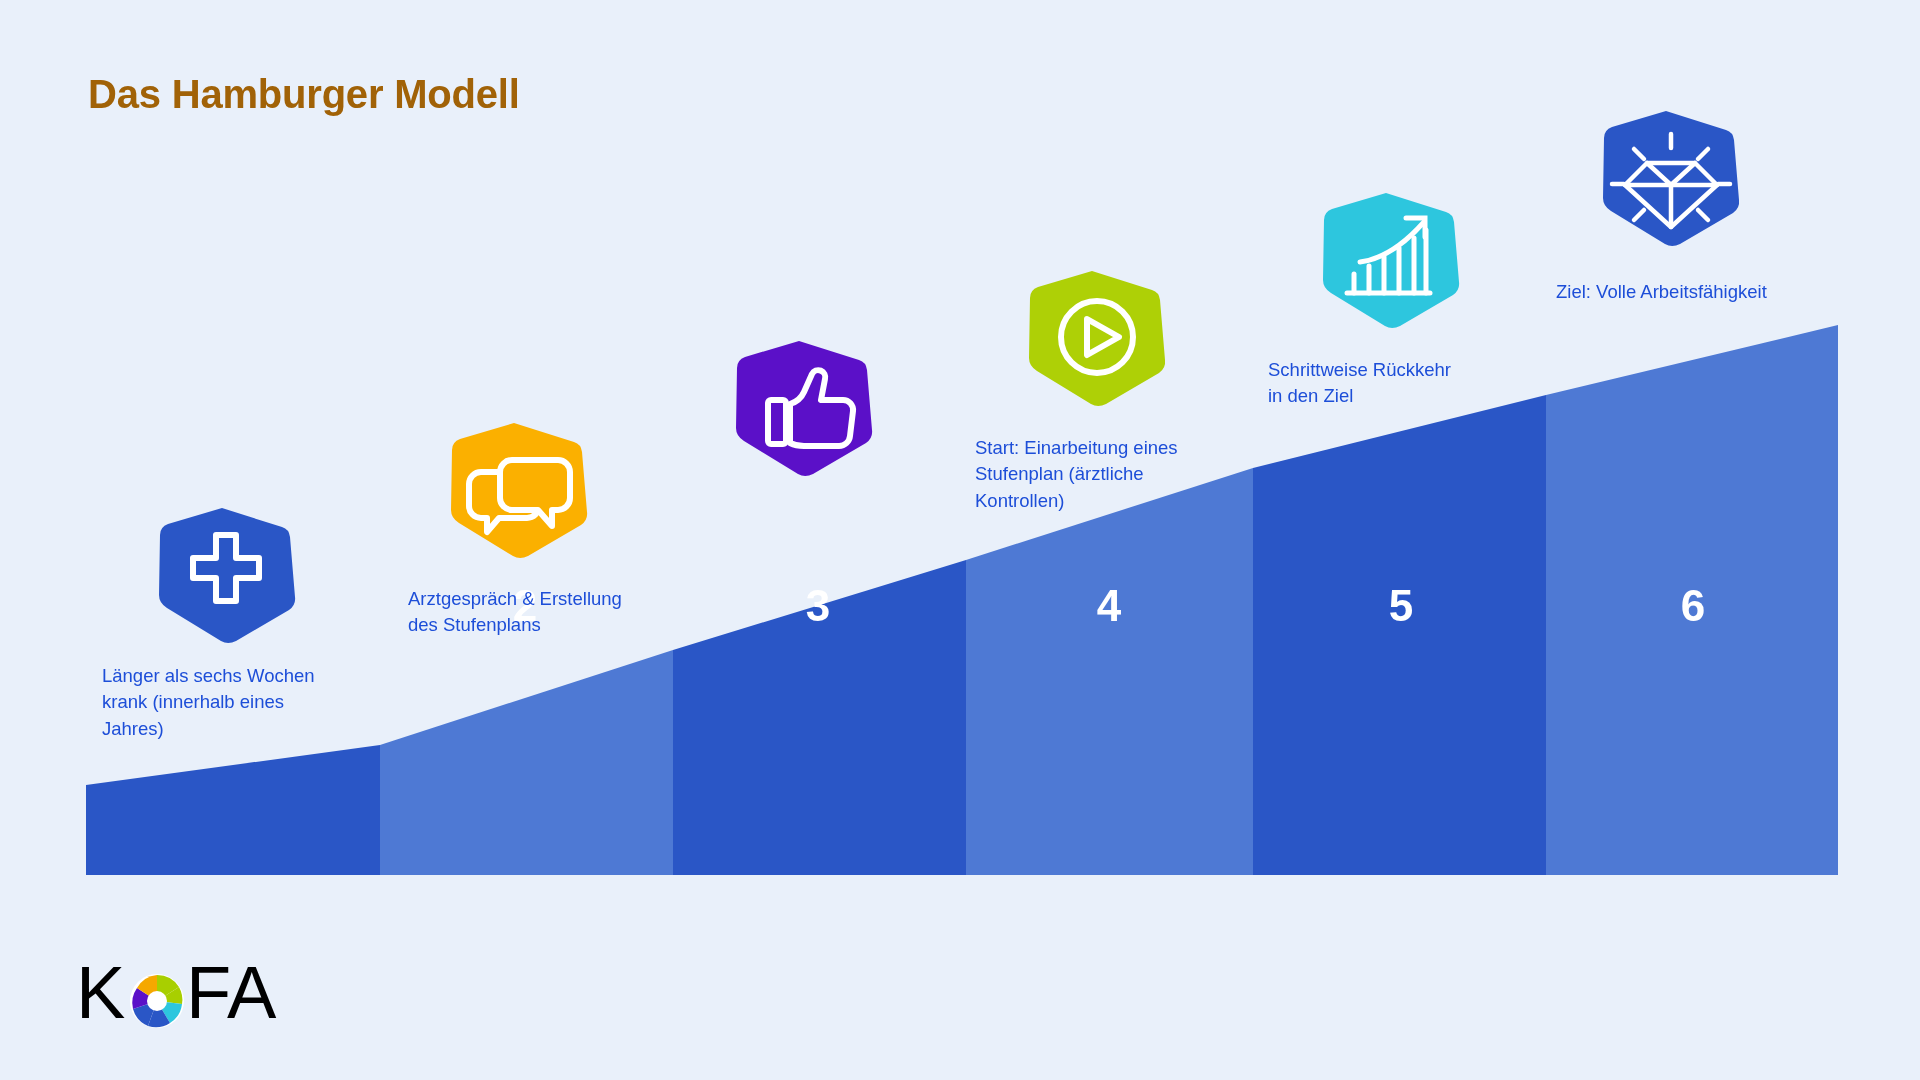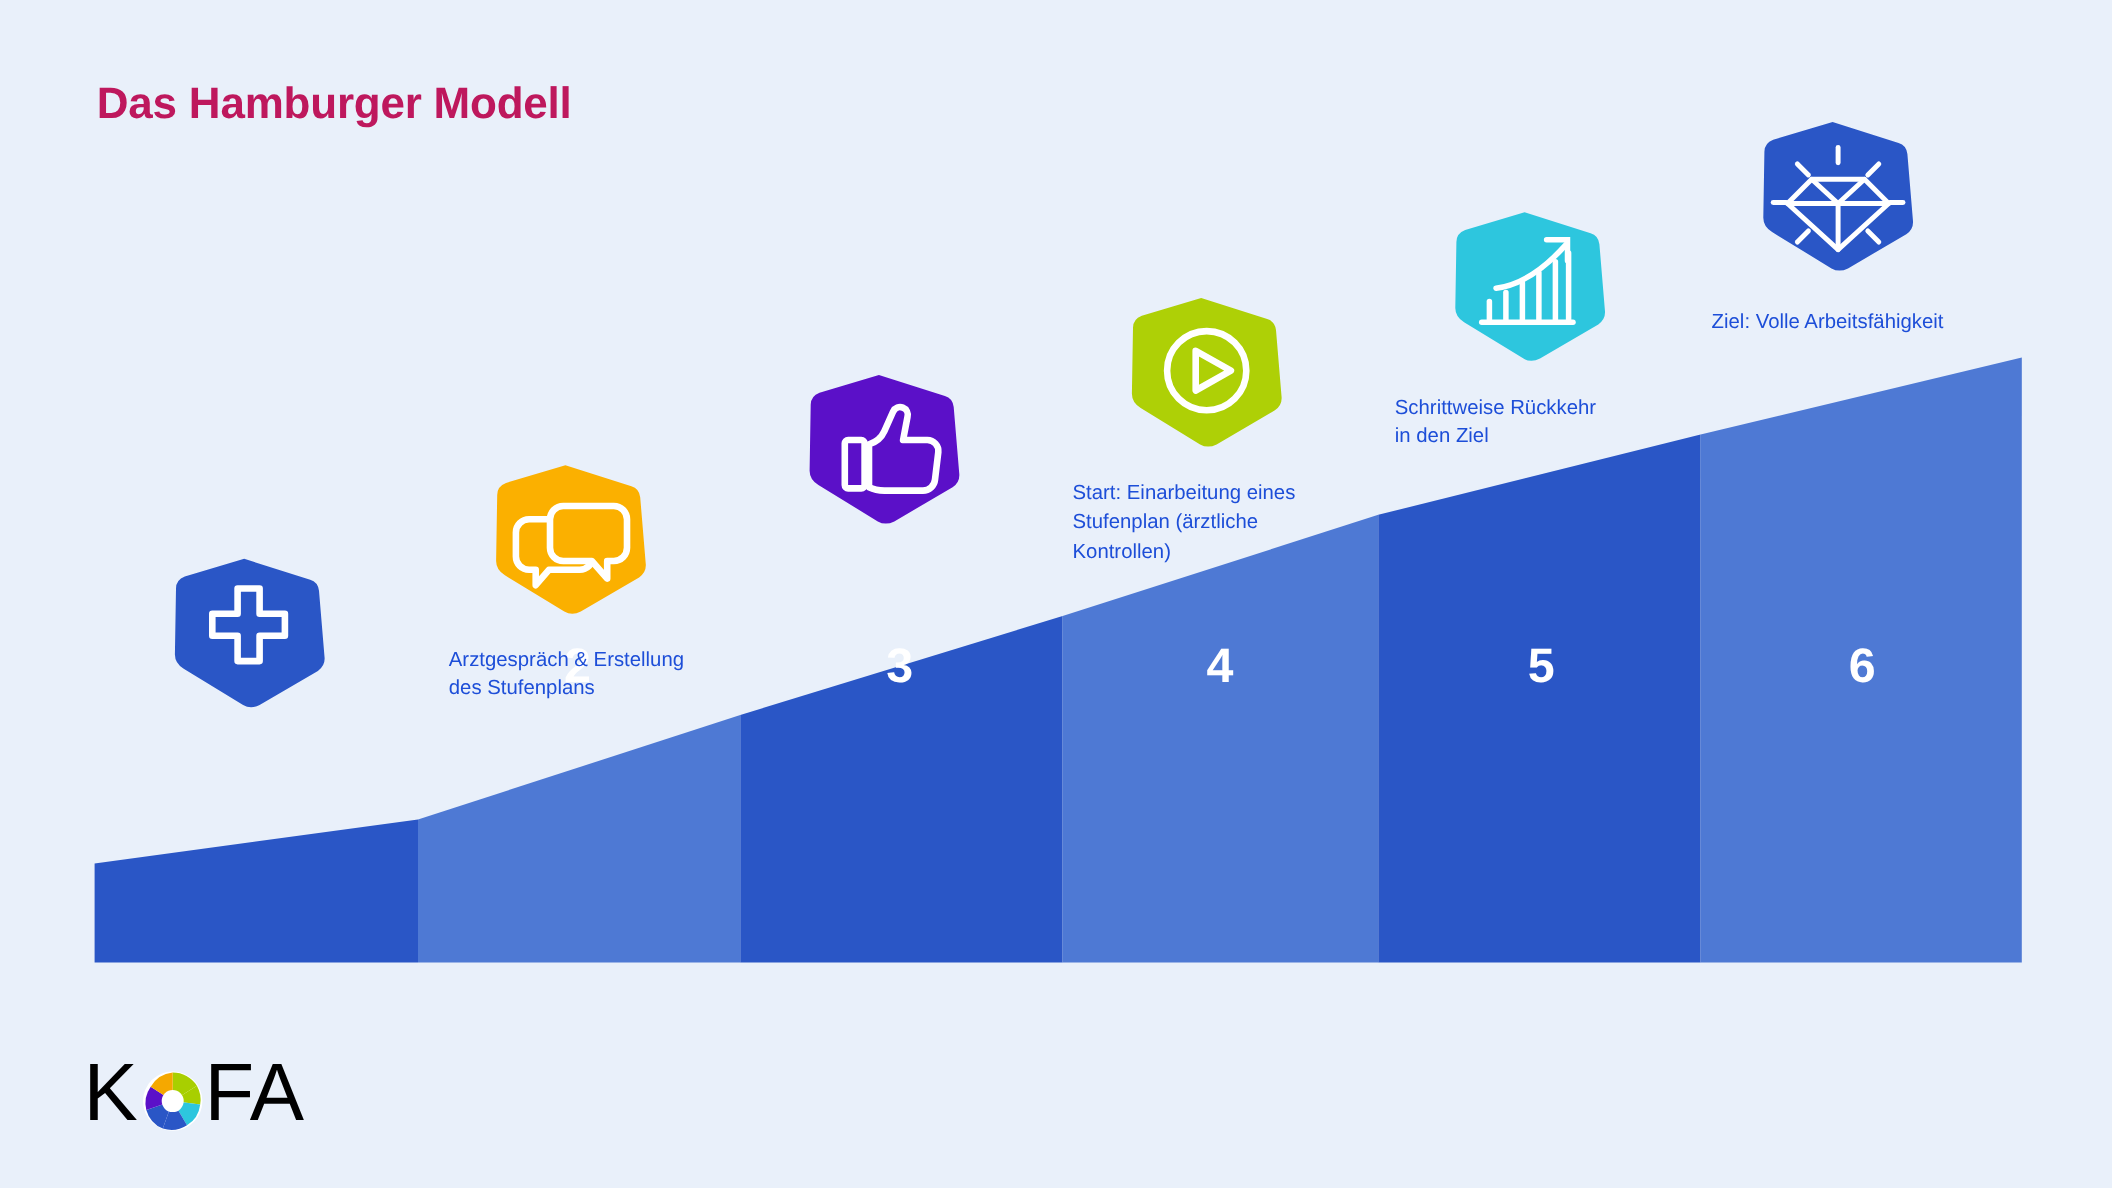--- a/index.html
+++ b/index.html
@@ -24,21 +24,21 @@
     background: #e9f0fa;
   }
 
   
   #page-title {
     position: absolute;
     left: 88px;
     top: 72px;
     font-size: 40px;
     font-weight: bold;
-    color: #be185d;
+    color: #a16207;
     letter-spacing: -0.2px;
     white-space: nowrap;
   }
 
   
   #ramp {
     position: absolute;
     left: 0;
     top: 0;
     width: 1920px;
@@ -183,20 +183,21 @@
         <line x1="34" y1="41" x2="44" y2="51"></line>
         <line x1="108" y1="41" x2="98" y2="51"></line>
         <line x1="12" y1="76" x2="24" y2="76"></line>
         <line x1="118" y1="76" x2="130" y2="76"></line>
         <line x1="34" y1="112" x2="44" y2="102"></line>
         <line x1="108" y1="112" x2="98" y2="102"></line>
       </g>
     </svg>
   </div>
 
+  <div class="caption" style="left:102px; top:663px; width:225px;">Länger als sechs Wochen krank (innerhalb eines Jahres)</div>
 
   <div class="caption" style="left:408px; top:586px; width:235px;">Arztgespräch &amp; Erstellung des Stufenplans</div>
 
 
   <div class="caption" style="left:975px; top:435px; width:210px;">Start: Einarbeitung eines Stufenplan (ärztliche Kontrollen)</div>
 
   <div class="caption" style="left:1268px; top:357px; width:200px;">Schrittweise Rückkehr in den Ziel</div>
 
   <div class="caption" style="left:1556px; top:279px; width:260px;">Ziel: Volle Arbeitsfähigkeit</div>
 

